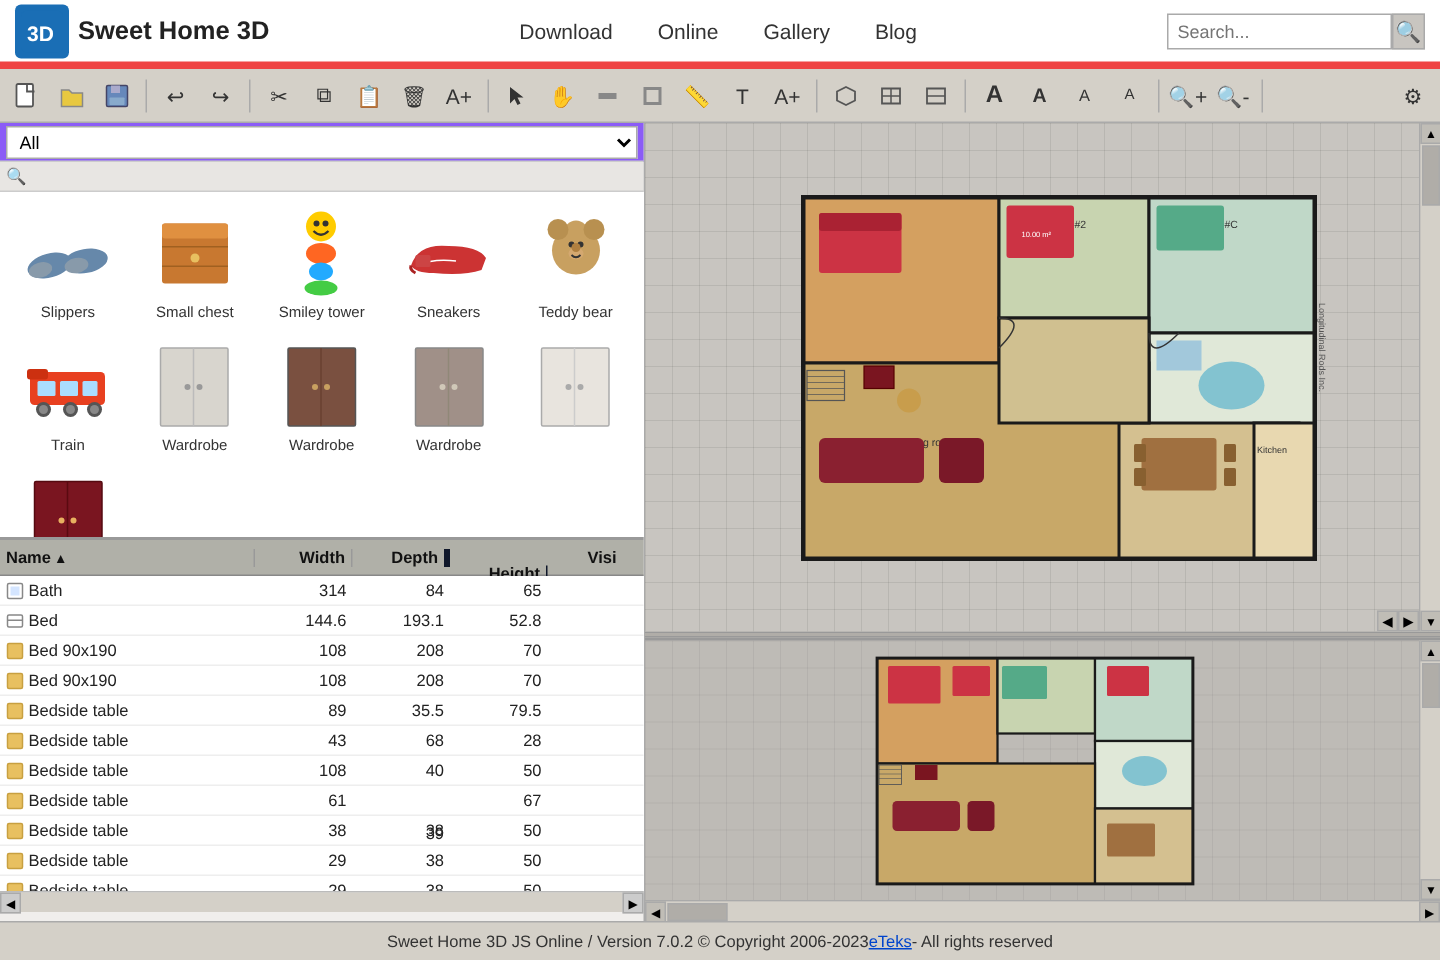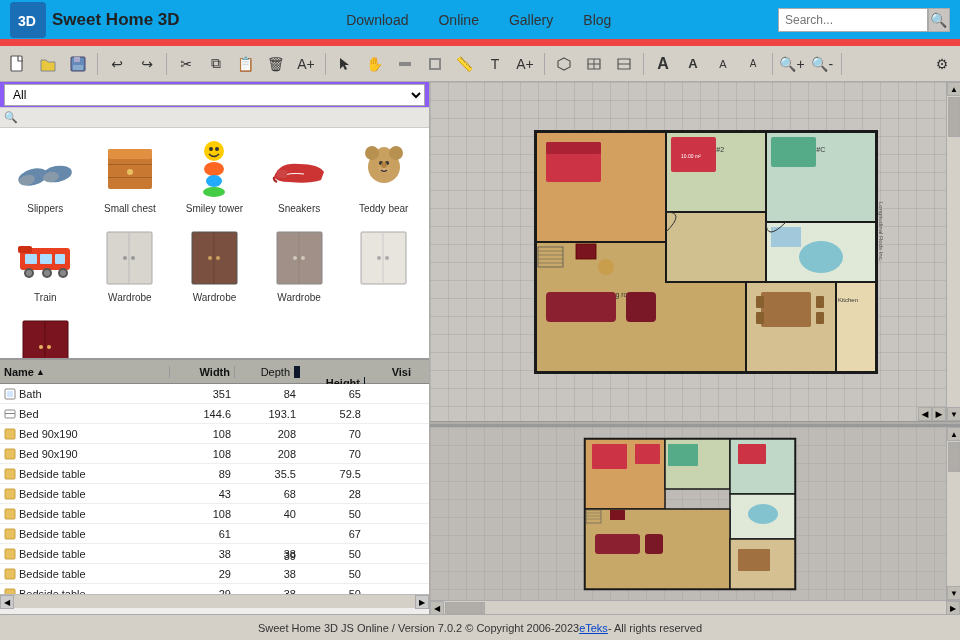--- a/index.html
+++ b/index.html
@@ -1,21 +1,21 @@
 <!DOCTYPE html>
 <html><head>
   <meta charset="utf-8">
   <style>
     * { margin: 0; padding: 0; box-sizing: border-box; }
     body { width: 960px; height: 640px; overflow: hidden; font-family: Arial, sans-serif; font-size: 12px; background: #c8c8c8; }
 
     
     #topnav {
-      display: flex; align-items: center; background: #0ea5e9; height: 46px;
-      border-bottom: 7px solid #ef4444; padding: 0 10px; gap: 20px;
+      display: flex; align-items: center; background: #ffffff; height: 46px;
+      border-bottom: 5px solid #ef4444; padding: 0 10px; gap: 20px;
     }
     #logo { display: flex; align-items: center; gap: 6px; }
     #logo-icon { width: 36px; height: 36px; background: #1a6eb5; border-radius: 4px; display:flex; align-items:center; justify-content:center; color:white; font-weight:bold; font-size:16px; }
     #logo-text { font-size: 18px; font-weight: bold; color: #333; }
     #nav-links { display: flex; gap: 30px; margin-left: auto; margin-right: auto; }
     .nav-link { font-size: 14px; color: #333; cursor: pointer; text-decoration: none; }
     #search-bar { display: flex; align-items: center; }
     #search-input { height: 24px; width: 140px; border: 1px solid #aaa; padding: 2px 6px; font-size: 12px; }
 
     
@@ -387,42 +387,42 @@
     <div id="furniture-list" style="height:250px;display:flex;flex-direction:column;border-top:2px solid #999;">
 
       <div id="list-header" style="display:flex;background:#b0b0a8;border-bottom:1px solid #888;height:24px;align-items:center;">
         <div class="list-col-header name" style="width:170px;border-right:1px solid #999;padding:0 4px;font-size:11px;font-weight:bold;display:flex;align-items:center;gap:2px;cursor:pointer;">
           <span>Name</span>
           <span style="font-size:9px;">▲</span>
         </div>
         <div class="list-col-header num" style="width:65px;border-right:1px solid #999;padding:0 4px;font-size:11px;font-weight:bold;text-align:right;justify-content:flex-end;cursor:pointer;">
           <span>Width</span>
         </div>
-        <div class="list-col-header num" style="width:65px;border-right:6px solid #0f172a;padding:0 4px;font-size:11px;font-weight:normal;text-align:right;justify-content:flex-end;cursor:pointer;">
+        <div class="list-col-header num" style="width:65px;border-right:4px solid #0f172a;padding:0 4px;font-size:11px;font-weight:bold;text-align:right;justify-content:flex-end;cursor:pointer;">
           <span>Depth</span>
         </div>
         <div class="list-col-header num" style="width:65px;border-right:1px solid #0f172a;padding:0 4px;font-size:11px;font-weight:bold;text-align:right;justify-content:flex-end;cursor:pointer;margin-top:22px;">
           <span>Height</span>
         </div>
         <div class="list-col-header vis" style="width:50px;padding:0 4px;font-size:11px;font-weight:bold;text-align:right;justify-content:flex-end;cursor:pointer;">
           <span>Visi</span>
         </div>
       </div>
 
       <div id="list-body" style="flex:1;overflow-y:auto;overflow-x:auto;background:white;">
 
         <div class="list-row" style="display:flex;height:20px;align-items:center;border-bottom:1px solid #eee;">
           <div class="list-cell name" style="width:170px;display:flex;align-items:center;gap:3px;padding:0 4px;font-size:11px;">
             <svg width="12" height="12" viewBox="0 0 12 12">
                 <rect x="1" y="1" width="10" height="10" rx="1" fill="none" stroke="#888" stroke-width="1"></rect>
                 <rect x="3" y="3" width="6" height="6" fill="#aaccff" opacity="0.5"></rect>
               </svg>
             <span>Bath</span>
           </div>
-          <div class="list-cell num" style="width:65px;text-align:right;justify-content:flex-end;display:flex;align-items:center;padding:0 4px;font-size:11px;">351</div>
+          <div class="list-cell num" style="width:65px;text-align:right;justify-content:flex-end;display:flex;align-items:center;padding:0 4px;font-size:11px;">314</div>
           <div class="list-cell num" style="width:65px;text-align:right;justify-content:flex-end;display:flex;align-items:center;padding:0 4px;font-size:11px;">84</div>
           <div class="list-cell num" style="width:65px;text-align:right;justify-content:flex-end;display:flex;align-items:center;padding:0 4px;font-size:11px;">65</div>
         </div>
 
         <div class="list-row" style="display:flex;height:20px;align-items:center;border-bottom:1px solid #eee;">
           <div class="list-cell name" style="width:170px;display:flex;align-items:center;gap:3px;padding:0 4px;font-size:11px;">
             <svg width="12" height="12" viewBox="0 0 12 12">
                 <rect x="1" y="2" width="10" height="8" rx="1" fill="none" stroke="#888" stroke-width="1"></rect>
                 <rect x="1" y="5" width="10" height="1" fill="#888"></rect>
               </svg>

